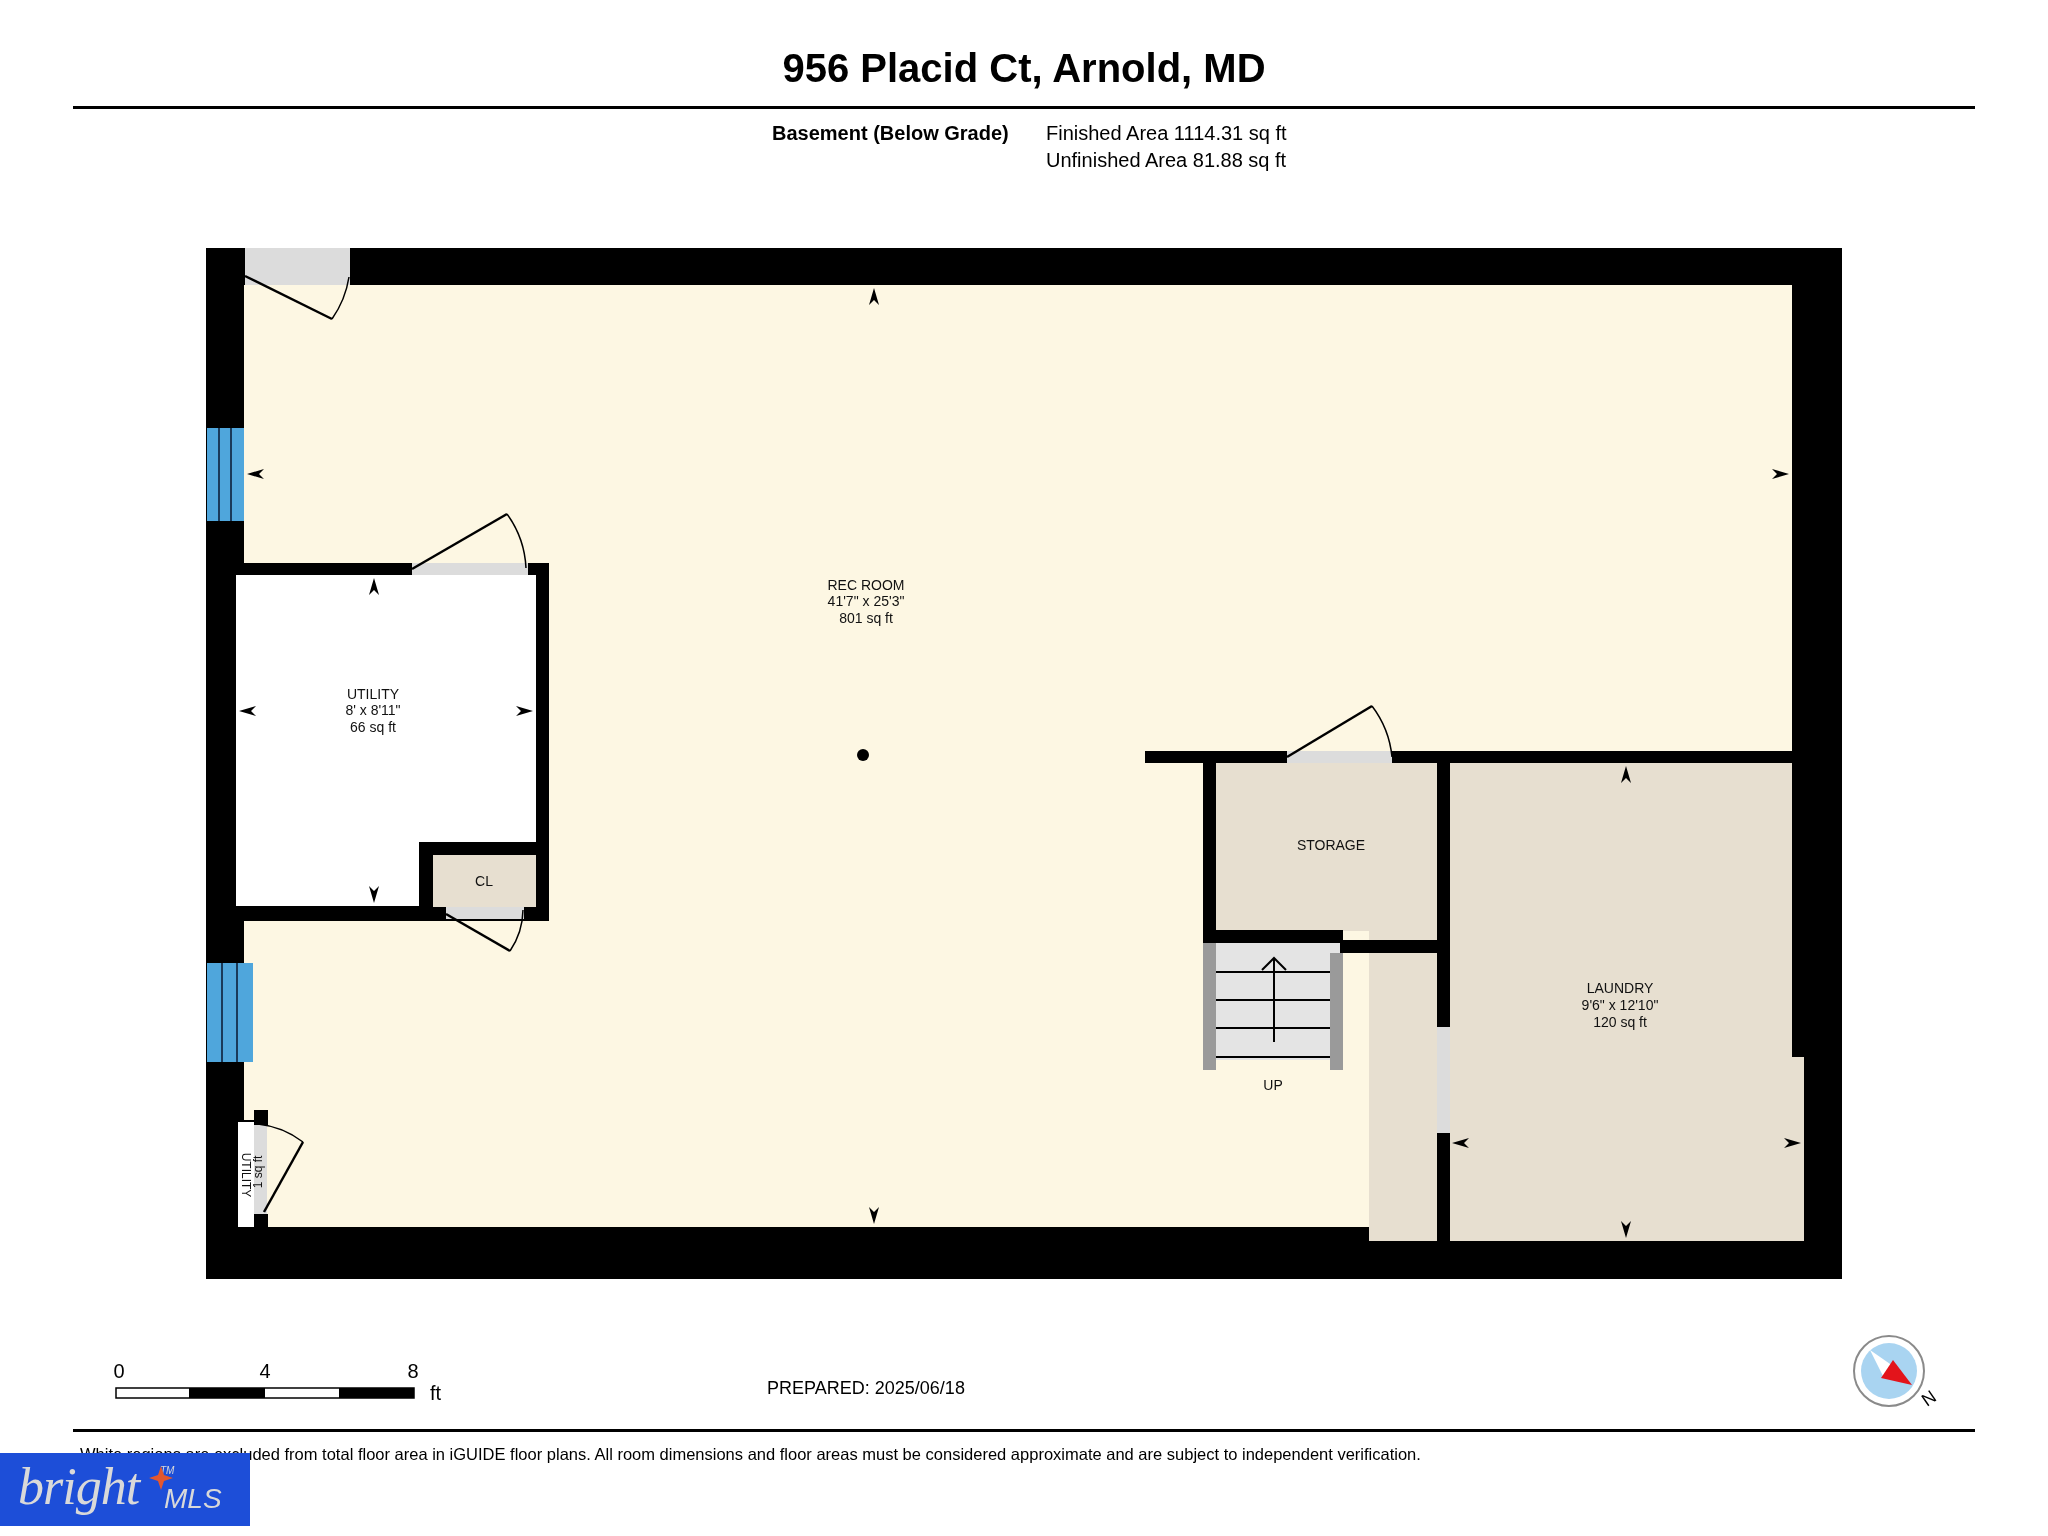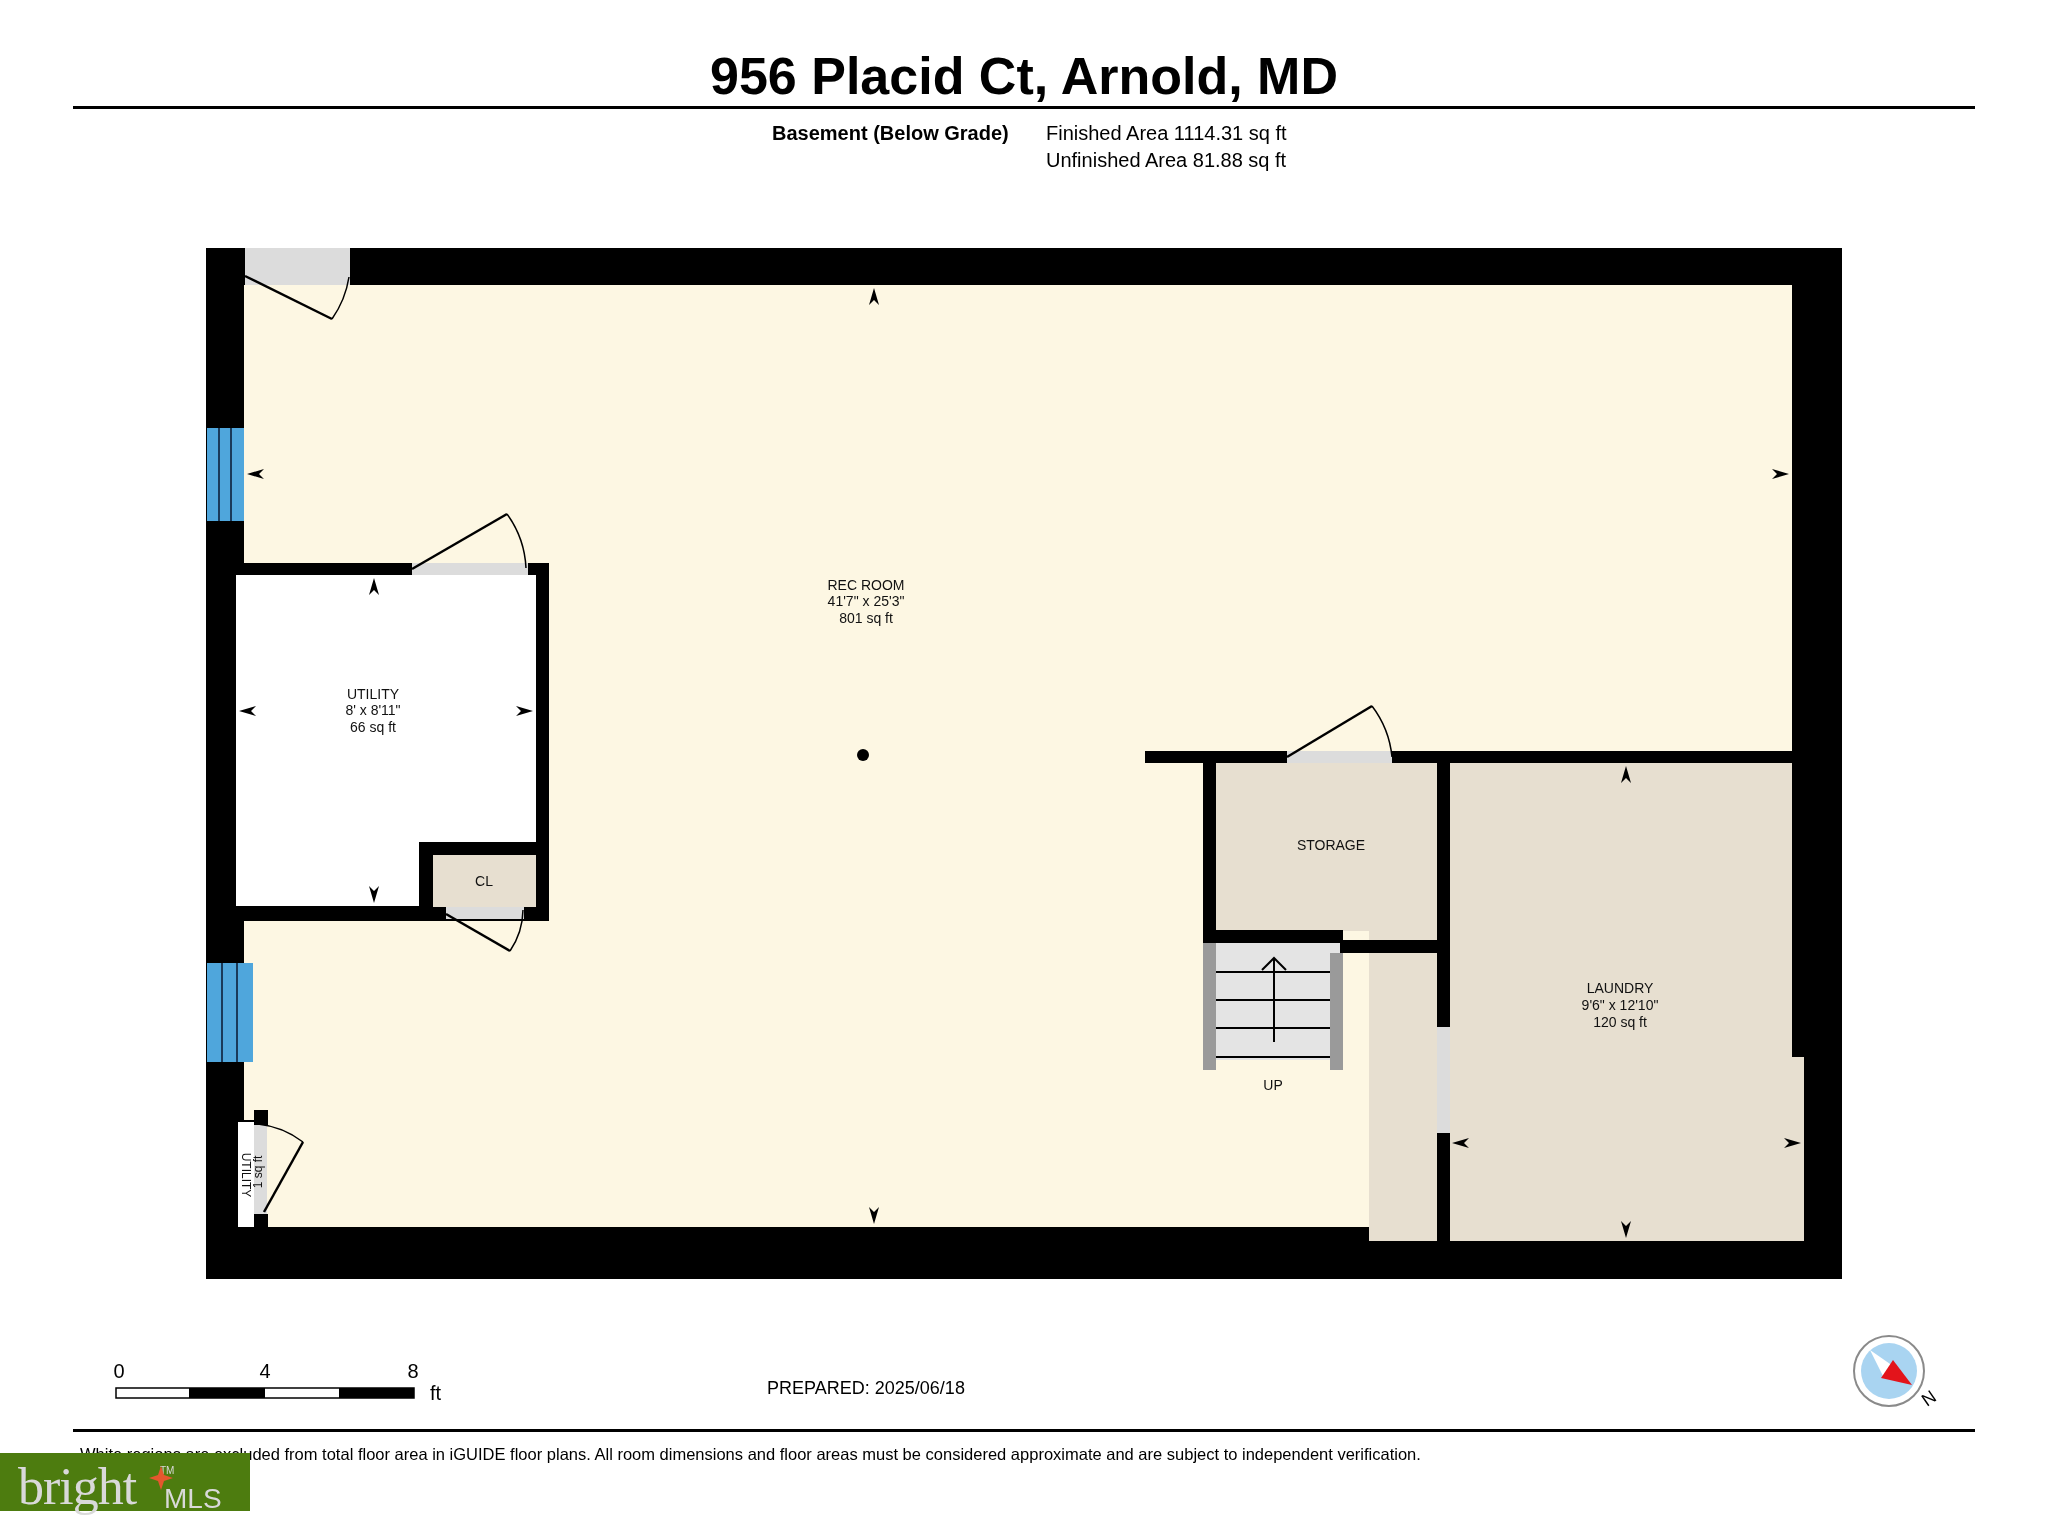--- a/index.html
+++ b/index.html
@@ -1,26 +1,26 @@
 <!DOCTYPE html>
 <html><head>
 <meta charset="utf-8">
 <style>
   html, body { margin:0; padding:0; background:#ffffff; }
   body { width:2048px; height:1536px; position:relative; overflow:hidden; font-family:"Liberation Sans", sans-serif; color:#000; }
   .abs { position:absolute; }
-  .title { left:0; width:2048px; top:46px; text-align:center; font-size:52px; font-weight:bold; letter-spacing:0px; }
+  .title { left:0; width:2048px; top:46px; text-align:center; font-size:40px; font-weight:bold; letter-spacing:0px; }
   .rule { left:73px; width:1902px; height:3px; background:#000; }
   .floor-label { font-size:20px; font-weight:bold; white-space:nowrap; }
   .area-line { font-size:20px; white-space:nowrap; }
   svg.plan { position:absolute; left:0; top:0; }
   .room-text { font-family:"Liberation Sans", sans-serif; font-size:14px; fill:#111; text-anchor:middle; }
   .prepared { left:0; width:1732px; top:1378px; text-align:center; font-size:18px; }
   .disclaimer { left:80px; top:1445px; font-size:16.5px; white-space:nowrap; }
-  .logo { left:0; top:1453px; width:250px; height:58px; background:#4d7c0f; }
+  .logo { left:0; top:1453px; width:250px; height:73px; background:#1d4ed8;font-style:italic; }
   .logo-bright { position:absolute; left:18px; top:4px; font-family:"Liberation Serif", serif; font-size:52px; color:#d9d9d9; letter-spacing:-1px; }
   .logo-mls { position:absolute; left:164px; top:30px; font-family:"Liberation Sans", sans-serif; font-size:28px; color:#d9d9d9; }
   .logo-tm { position:absolute; left:160px; top:12px; font-size:10px; color:#d9d9d9; }
 </style>
 </head>
 <body>
 
 <div class="abs title">956 Placid Ct, Arnold, MD</div>
 <div class="abs rule" style="top:106px;"></div>
 <div class="abs floor-label" style="left:772px; top:122px;">Basement (Below Grade)</div>

